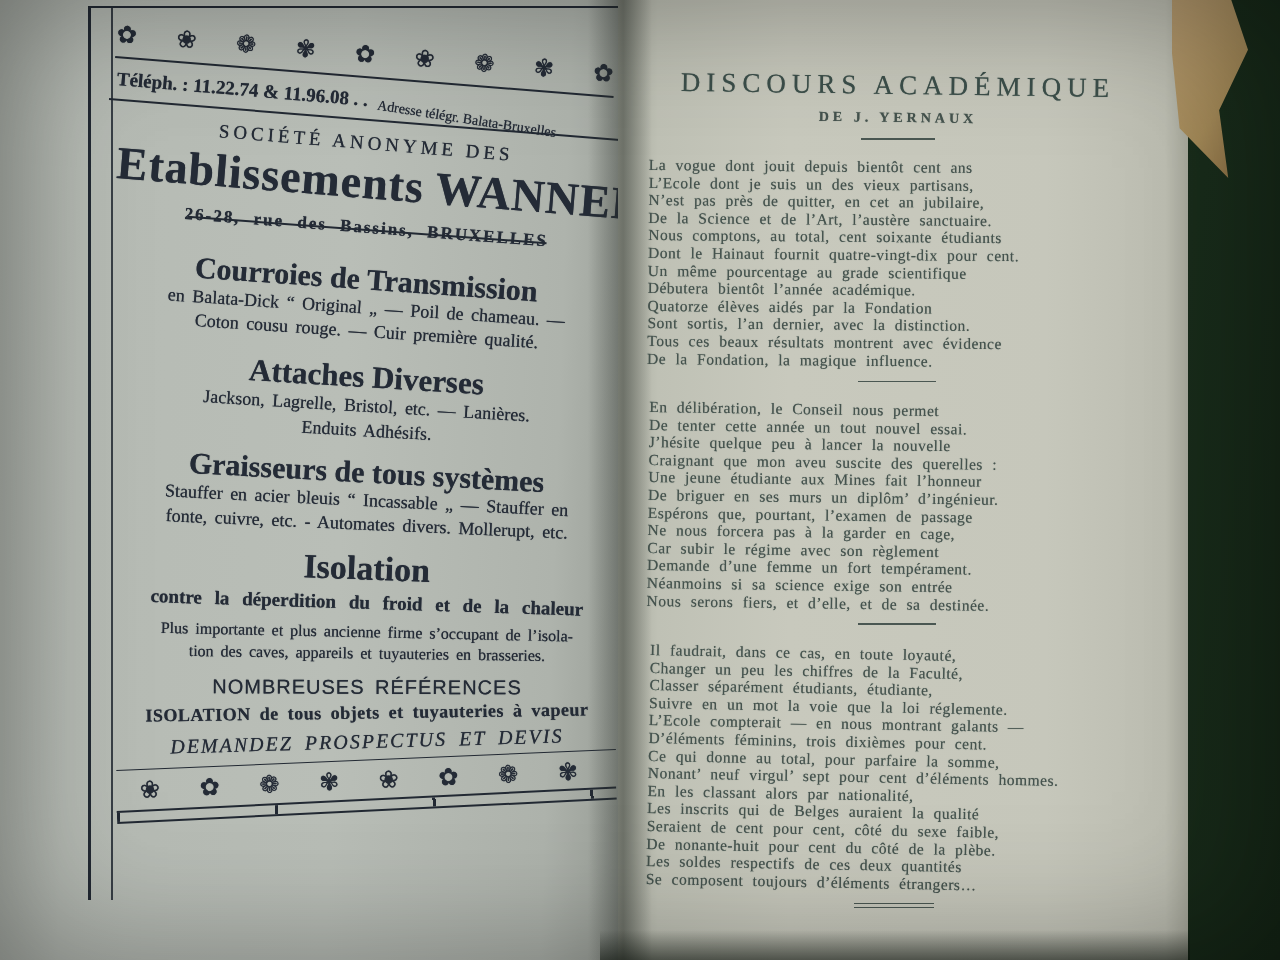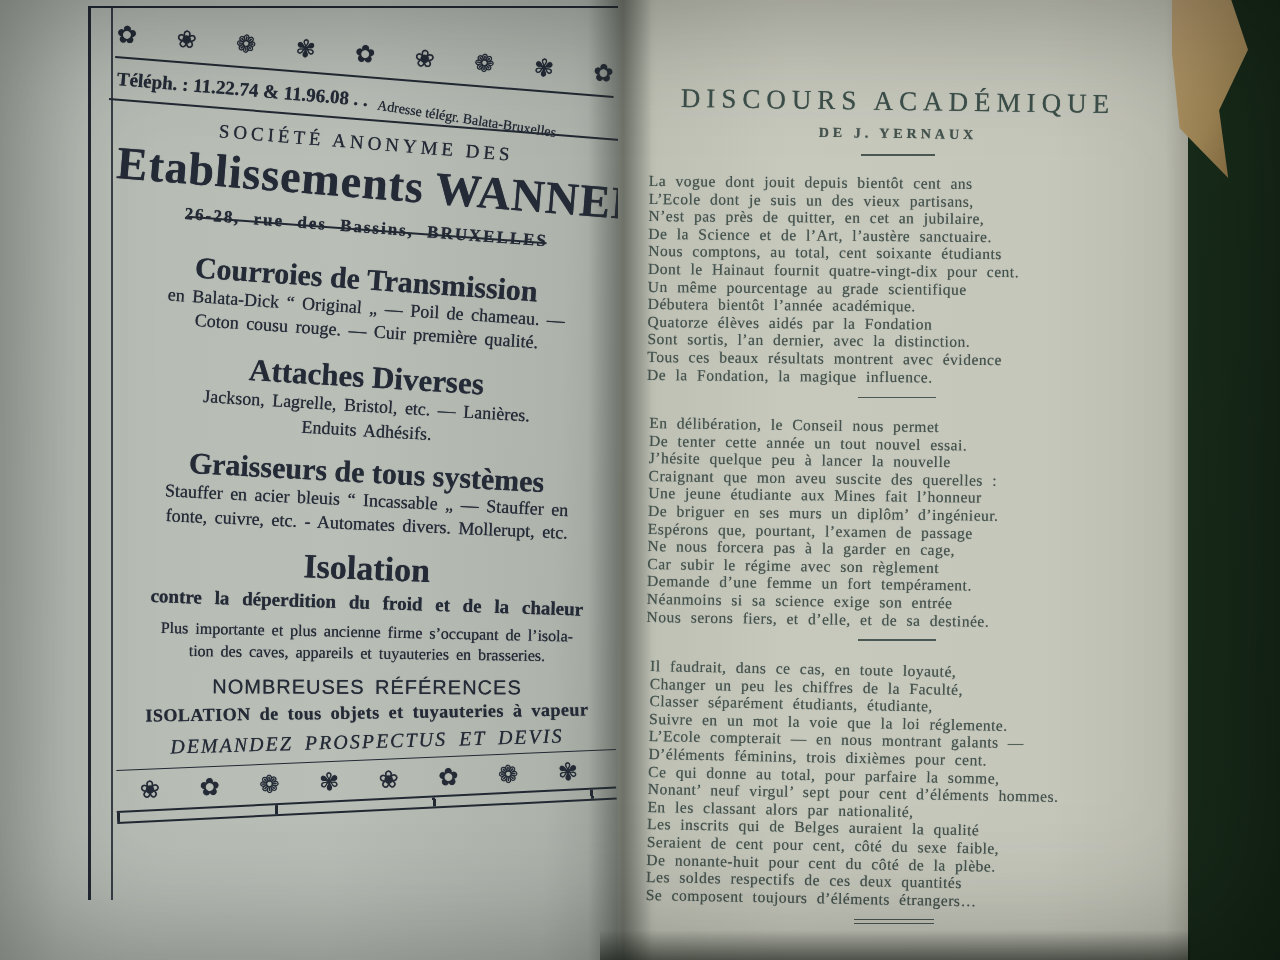--- a/index.html
+++ b/index.html
@@ -100,21 +100,21 @@
   .iso-line{font-size:18px;font-weight:bold;letter-spacing:.5px;word-spacing:4px;margin-top:8px;text-align:center;white-space:nowrap;}
   .prospectus{font-style:italic;font-size:20px;letter-spacing:2px;word-spacing:5px;margin-top:10px;text-align:center;white-space:nowrap;}
   .ornament-band-bottom{margin-top:10px;padding-top:8px;border-top:1.5px solid #222933;}
   .bamboo-rule{
     margin-top:8px;height:9px;width:100%;
     border-top:2.5px solid #222933;border-bottom:2.5px solid #222933;
     background:repeating-linear-gradient(90deg,#222933 0 3px,transparent 3px 158px);
   }
 
   
-  .poem{position:absolute;left:648px;top:86px;width:500px;color:#45534e;
+  .poem{position:absolute;left:648px;top:70px;width:500px;color:#45534e;
     text-shadow:0 0 .8px rgba(66,82,76,.75);}
   .poem-title{
     text-align:center;font-size:27px;letter-spacing:6px;white-space:nowrap;
     color:#3c4f4a;font-weight:500;
   }
   .poem-subtitle{text-align:center;font-size:14px;letter-spacing:4px;margin-top:9px;font-weight:bold;}
   .title-rule{width:74px;height:1.5px;background:#4a5752;margin:12px auto 0 auto;}
   .stanza{margin-top:16px;transform-origin:left center;}
   .poem-line{
     font-size:15.5px;line-height:17.6px;letter-spacing:.5px;word-spacing:5px;

